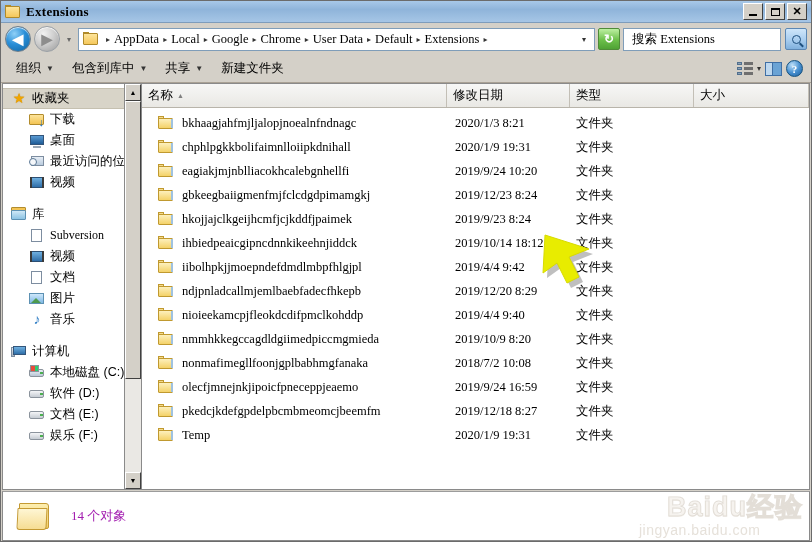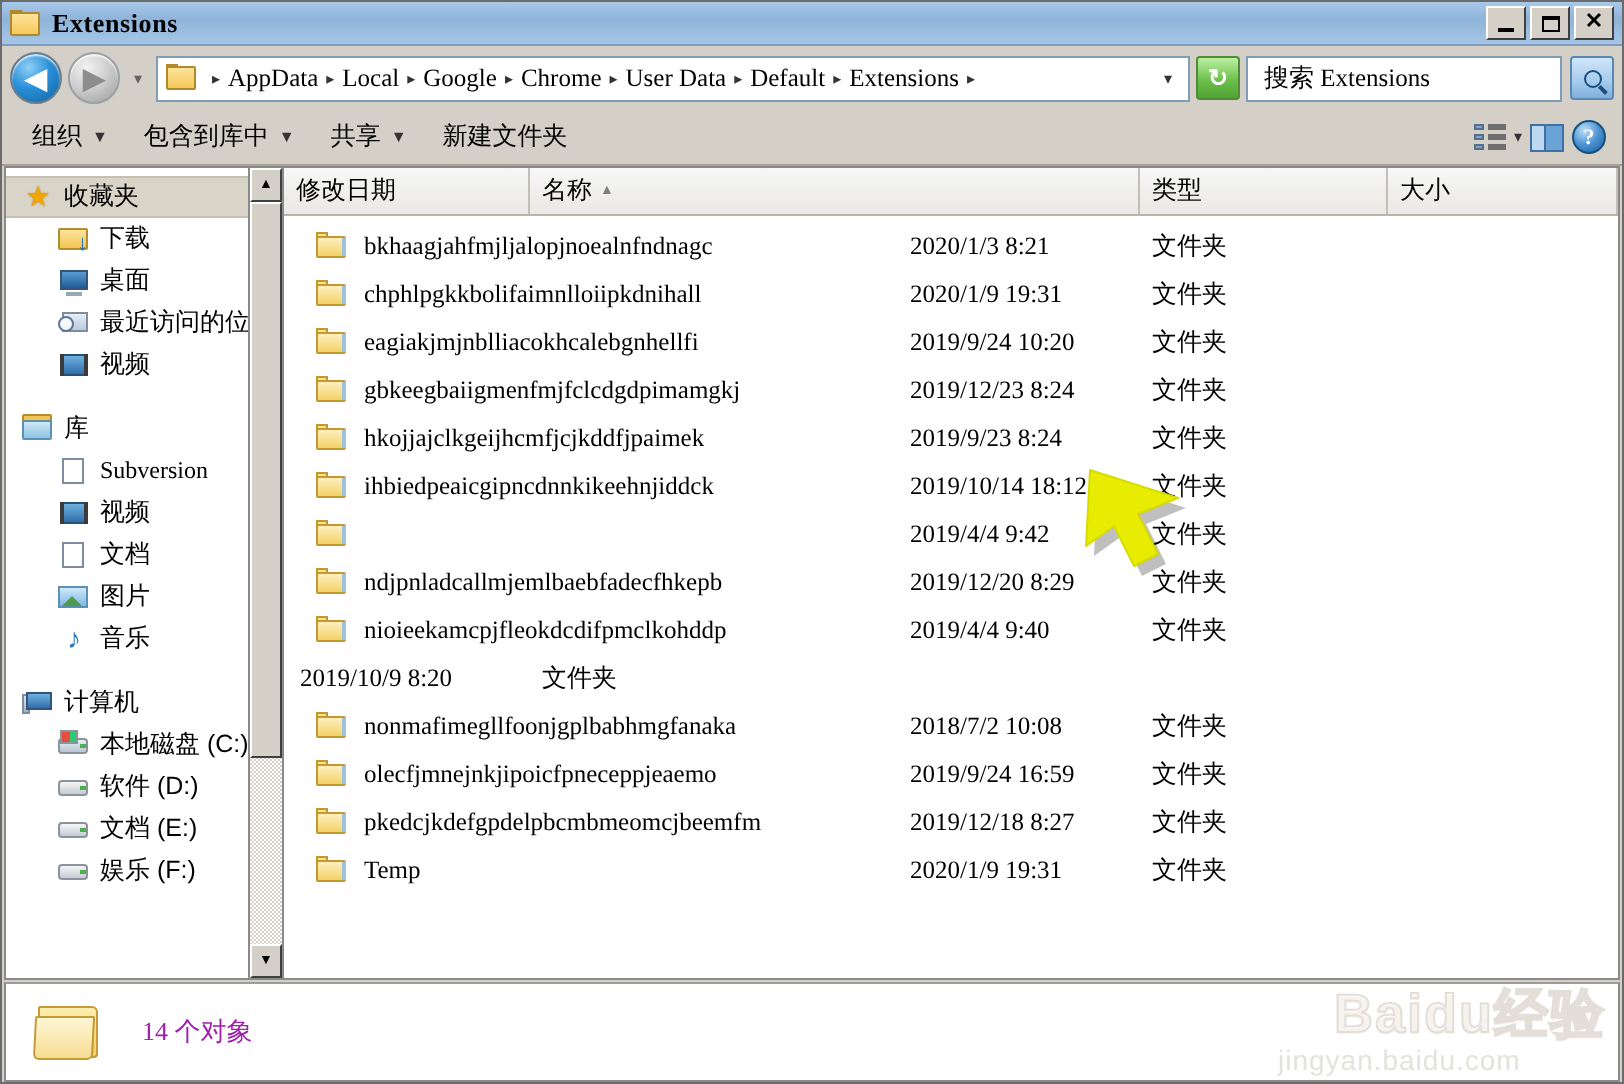--- a/index.html
+++ b/index.html
@@ -609,27 +609,27 @@
           <div class="sb-thumb" style="top:0; height:75%;"></div>
         </div>
         <div class="sb-arrow">
           <span>▼</span>
         </div>
       </div>
     </div>
 
     <div class="listpane">
       <div class="colhead">
-        <div class="col date">
-          <span>修改日期</span>
-        </div>
         <div class="col name">
           <span>名称</span>
           <span class="sortasc">▲</span>
         </div>
+        <div class="col date">
+          <span>修改日期</span>
+        </div>
         <div class="col type">
           <span>类型</span>
         </div>
         <div class="col size">
           <span>大小</span>
         </div>
       </div>
 
       <div class="rows">
         <div class="row">
@@ -710,20 +710,21 @@
           <div class="c-type">文件夹</div>
           <div class="c-size"></div>
         </div>
         <div class="row">
           <div class="c-name">
             <span class="fic">
                 <span class="t"></span>
                 <span class="b"></span>
                 <span class="s"></span>
               </span>
+            <span class="fname">iibolhpkjjmoepndefdmdlmbpfhlgjpl</span>
           </div>
           <div class="c-date">2019/4/4 9:42</div>
           <div class="c-type">文件夹</div>
           <div class="c-size"></div>
         </div>
         <div class="row">
           <div class="c-name">
             <span class="fic">
                 <span class="t"></span>
                 <span class="b"></span>
@@ -742,20 +743,28 @@
                 <span class="b"></span>
                 <span class="s"></span>
               </span>
             <span class="fname">nioieekamcpjfleokdcdifpmclkohddp</span>
           </div>
           <div class="c-date">2019/4/4 9:40</div>
           <div class="c-type">文件夹</div>
           <div class="c-size"></div>
         </div>
         <div class="row">
+          <div class="c-name">
+            <span class="fic">
+                <span class="t"></span>
+                <span class="b"></span>
+                <span class="s"></span>
+              </span>
+            <span class="fname">nmmhkkegccagdldgiimedpiccmgmieda</span>
+          </div>
           <div class="c-date">2019/10/9 8:20</div>
           <div class="c-type">文件夹</div>
           <div class="c-size"></div>
         </div>
         <div class="row">
           <div class="c-name">
             <span class="fic">
                 <span class="t"></span>
                 <span class="b"></span>
                 <span class="s"></span>

